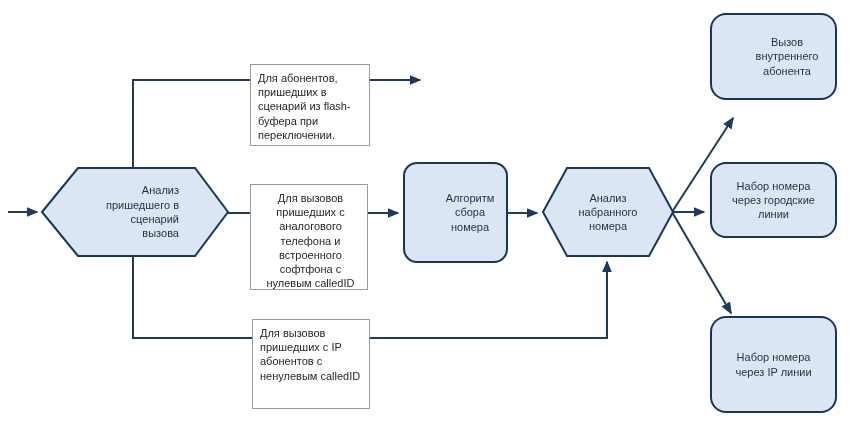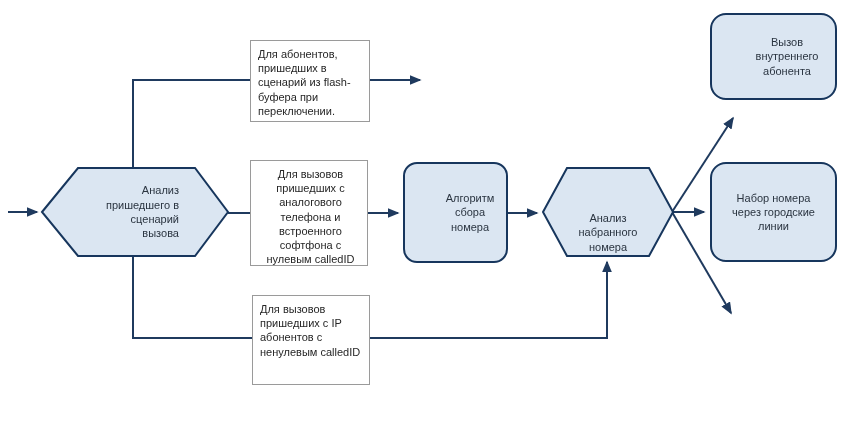--- a/index.html
+++ b/index.html
@@ -18,20 +18,21 @@
   }
   .hexlab {
     position:absolute; display:flex; align-items:center; justify-content:center;
     text-align:center; font-size:11px; line-height:1.3; color:#2a3440;
   }
   .note {
     position:absolute; box-sizing:border-box;
     background:#ffffff; border:1px solid #9a9a9a;
     font-size:11px; line-height:1.29; color:#262626;
     padding:6px 4px 4px 7px;
+    margin-top:24px;
   }
   .note span, .node span, .hexlab span { display:inline-block; }
 </style>
 </head>
 <body>
 
 <div class="canvas">
 
   <svg class="wires" viewBox="0 0 850 428">
     <defs>
@@ -67,24 +68,27 @@
   <div class="note" style="left:252px; top:295px; width:118px; height:90px;">
     <span style="max-width:105px;">Для вызовов пришедших с IP абонентов с ненулевым calledID</span>
   </div>
 
   <div class="node" style="left:403px; top:162px; width:105px; height:101px;padding-left:29px;">
     <span style="max-width:64px;">Алгоритм сбора номера</span>
   </div>
   <div class="node" style="left:710px; top:13px; width:127px; height:87px; border-radius:16px;padding-left:27px;">
     <span style="max-width:84px;">Вызов внутреннего абонента</span>
   </div>
-  <div class="node" style="left:710px; top:162px; width:127px; height:100px; border-radius:16px;">
+  <div class="node" style="left:710px; top:162px; width:127px; height:76px; border-radius:16px;">
     <span style="max-width:104px;">Набор номера через городские линии</span>
+  </div>
+  <div class="node" style="left:710px; top:316px; width:127px; height:97px; border-radius:16px;">
+    <span style="max-width:104px;">Набор номера через IP линии</span>
   </div>
 
   <div class="hexlab" style="left:60px; top:170px; width:150px; height:84px;">
     <span style="max-width:88px;text-align:right;">Анализ пришедшего в сценарий вызова</span>
   </div>
-  <div class="hexlab" style="left:553px; top:170px; width:110px; height:84px;align-items:flex-end;">
+  <div class="hexlab" style="left:553px; top:170px; width:110px; height:84px;">
     <span style="max-width:72px;">Анализ набранного номера</span>
   </div>
 
 </div>
 
 </body></html>

